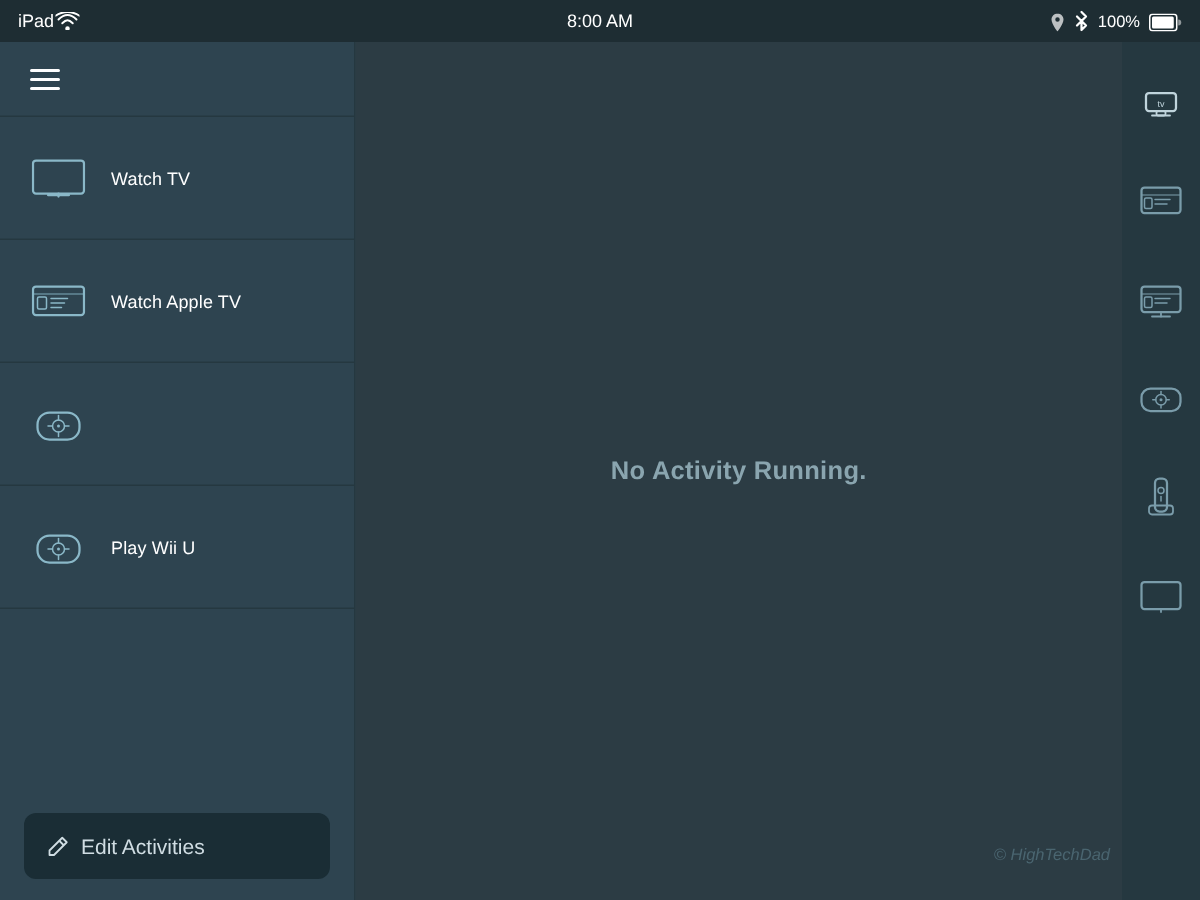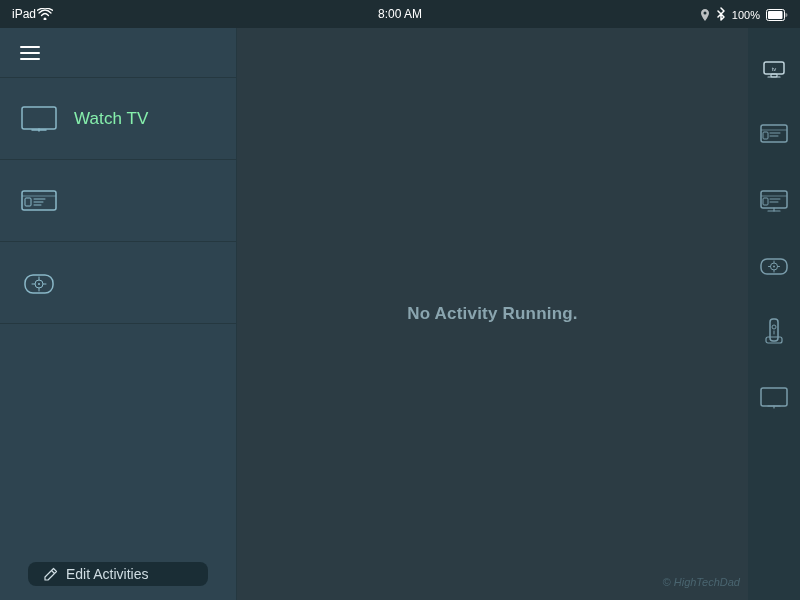--- a/index.html
+++ b/index.html
@@ -101,33 +101,33 @@
     }
     .activity-icon {
       width: 38px;
       height: 28px;
       display: flex;
       align-items: center;
       justify-content: center;
       flex-shrink: 0;
     }
     .activity-label {
-      font-size: 17px;
+      font-size: 12px;
       font-weight: 400;
-      color: #86efac;
+      color: #ffffff;
       letter-spacing: 0.1px;
     }
 
     
     .edit-activities-btn {
-      margin: 14px 28px;
+      margin: 14px 16px;
       background: #1a2d35;
       border: none;
       color: #d0dde3;
-      padding: 4px 16px;
+      padding: 14px 16px;
       border-radius: 8px;
       font-size: 14px;
       cursor: pointer;
       display: flex;
       align-items: center;
       gap: 8px;
       font-family: inherit;
     }
 
     
@@ -166,21 +166,21 @@
       color: #8ab0bc;
       transition: background 0.1s;
     }
     .quick-bar-item:first-child {
       color: #c0d8e0;
     }
 
     
     .watermark {
       position: absolute;
-      bottom: 12px;
+      bottom: 24px;
       right: 60px;
       color: #4a6570;
       font-size: 11px;
       font-style: italic;
     }
 
     
     svg { display: block; }
   </style>
 </head>
@@ -248,36 +248,51 @@
         <div class="activity-icon">
           <svg width="36" height="26" viewBox="0 0 36 26">
             <rect x="1" y="3" width="34" height="19" rx="2" stroke="#8ab8c8" stroke-width="1.5" fill="none"></rect>
             <line x1="1" y1="8" x2="35" y2="8" stroke="#8ab8c8" stroke-width="1" opacity="0.6"></line>
             <rect x="4" y="10" width="6" height="8" rx="1" stroke="#8ab8c8" stroke-width="1" fill="none"></rect>
             <line x1="13" y1="11" x2="24" y2="11" stroke="#8ab8c8" stroke-width="1" stroke-linecap="round"></line>
             <line x1="13" y1="14" x2="22" y2="14" stroke="#8ab8c8" stroke-width="1" stroke-linecap="round"></line>
             <line x1="13" y1="17" x2="20" y2="17" stroke="#8ab8c8" stroke-width="1" stroke-linecap="round"></line>
           </svg>
         </div>
+        <span class="activity-label">Watch Apple TV</span>
       </div>
 
       <div class="activity-item">
         <div class="activity-icon">
           <svg width="36" height="28" viewBox="0 0 36 28">
             <rect x="4" y="6" width="28" height="18" rx="8" stroke="#8ab8c8" stroke-width="1.5" fill="none"></rect>
             <circle cx="18" cy="15" r="4" stroke="#8ab8c8" stroke-width="1" fill="none"></circle>
             <circle cx="18" cy="15" r="1" fill="#8ab8c8"></circle>
             <line x1="18" y1="11" x2="18" y2="8" stroke="#8ab8c8" stroke-width="1" stroke-linecap="round"></line>
             <line x1="18" y1="19" x2="18" y2="22" stroke="#8ab8c8" stroke-width="1" stroke-linecap="round"></line>
             <line x1="14" y1="15" x2="11" y2="15" stroke="#8ab8c8" stroke-width="1" stroke-linecap="round"></line>
             <line x1="22" y1="15" x2="25" y2="15" stroke="#8ab8c8" stroke-width="1" stroke-linecap="round"></line>
           </svg>
         </div>
       </div>
 
+      <div class="activity-item">
+        <div class="activity-icon">
+          <svg width="36" height="28" viewBox="0 0 36 28">
+            <rect x="4" y="6" width="28" height="18" rx="8" stroke="#8ab8c8" stroke-width="1.5" fill="none"></rect>
+            <circle cx="18" cy="15" r="4" stroke="#8ab8c8" stroke-width="1" fill="none"></circle>
+            <circle cx="18" cy="15" r="1" fill="#8ab8c8"></circle>
+            <line x1="18" y1="11" x2="18" y2="8" stroke="#8ab8c8" stroke-width="1" stroke-linecap="round"></line>
+            <line x1="18" y1="19" x2="18" y2="22" stroke="#8ab8c8" stroke-width="1" stroke-linecap="round"></line>
+            <line x1="14" y1="15" x2="11" y2="15" stroke="#8ab8c8" stroke-width="1" stroke-linecap="round"></line>
+            <line x1="22" y1="15" x2="25" y2="15" stroke="#8ab8c8" stroke-width="1" stroke-linecap="round"></line>
+          </svg>
+        </div>
+        <span class="activity-label">Play Wii U</span>
+      </div>
 
     </div>
 
     <button class="edit-activities-btn">
       <svg width="14" height="14" viewBox="0 0 14 14">
         <path d="M9.5 1.5l3 3L4 13H1v-3L9.5 1.5z" stroke="#d0dde3" stroke-width="1.2" fill="none" stroke-linejoin="round"></path>
         <line x1="7.5" y1="3.5" x2="10.5" y2="6.5" stroke="#d0dde3" stroke-width="1.2"></line>
       </svg>
       <span>Edit Activities</span>
     </button>

